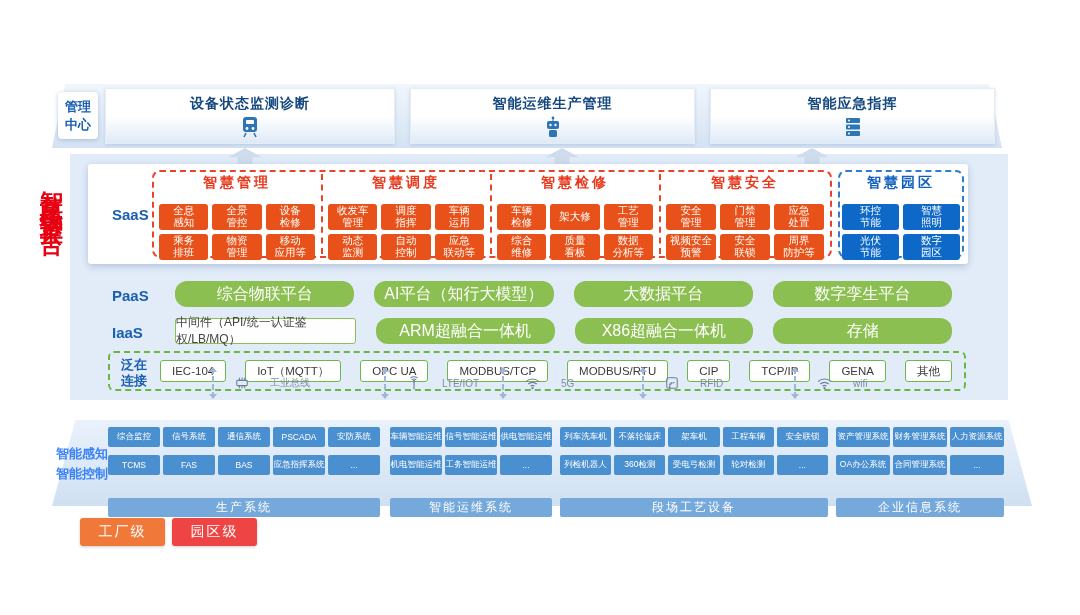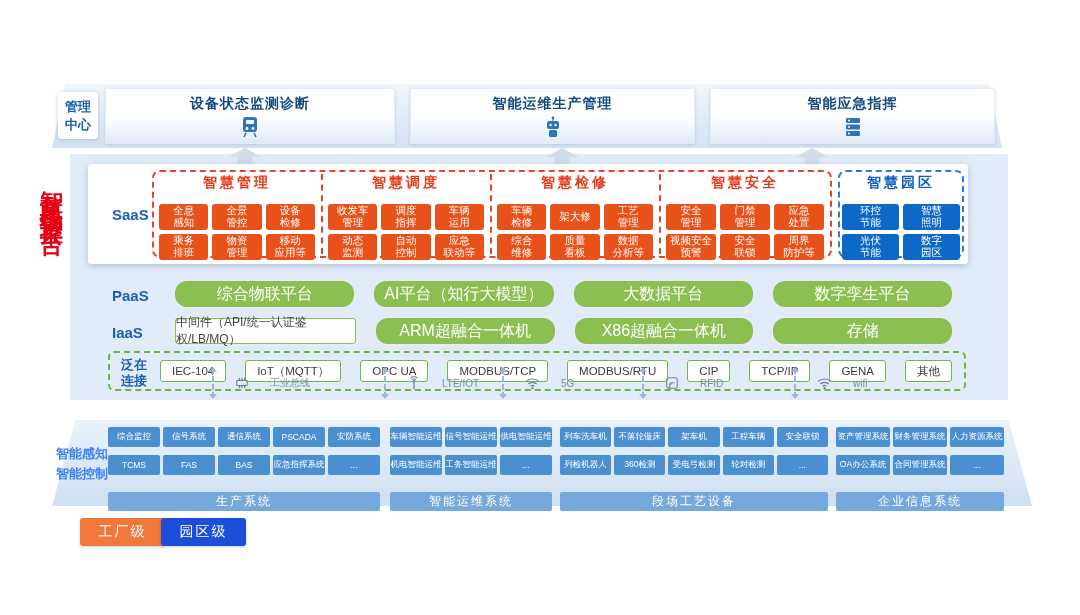--- a/index.html
+++ b/index.html
@@ -35,24 +35,24 @@
   .connector{position:absolute;top:368px;height:30px;display:flex;align-items:center;gap:21px}
   .dash-line{position:relative;width:0;height:30px;border-left:2px dashed #9fb6d4}
   .dash-line::before{content:"";position:absolute;left:-5px;top:-1px;border:4px solid transparent;border-bottom:5px solid #9fb6d4;border-top:none}
   .dash-line::after{content:"";position:absolute;left:-5px;bottom:-1px;border:4px solid transparent;border-top:5px solid #9fb6d4;border-bottom:none}
   .conn-text{font-size:10px;color:#7d8ca3}
   .bottom-band{position:absolute;left:52px;top:420px;width:980px;height:86px;background:linear-gradient(180deg,#eaf2fb,#cfe0f2);clip-path:polygon(2.4% 0,97.6% 0,100% 100%,0 100%)}
   .perc-label{position:absolute;left:56px;top:444px;font-size:13px;font-weight:bold;color:#3b82f6;white-space:pre-line;line-height:1.5}
   .pg{position:absolute;top:427px;display:flex;flex-direction:column}
   .pg-row{display:flex;gap:3px;margin-bottom:8px}
   .bbox{flex:1;height:20px;background:#4a8fd0;border-radius:2px;color:#fff;font-size:8.5px;display:flex;align-items:center;justify-content:center;white-space:nowrap;overflow:hidden}
-  .pg-label{height:19px;margin-top:9px;background:#76a9db;border-radius:2px;color:#fff;font-size:12px;display:flex;align-items:center;justify-content:center;letter-spacing:2px}
+  .pg-label{height:19px;margin-top:15px;background:#76a9db;border-radius:2px;color:#fff;font-size:12px;display:flex;align-items:center;justify-content:center;letter-spacing:2px}
   .legend{position:absolute;top:518px;width:85px;height:28px;border-radius:3px;color:#fff;font-size:14px;display:flex;align-items:center;justify-content:center;letter-spacing:2px;box-shadow:0 1px 3px rgba(0,0,0,.2)}
   .legend.factory{left:80px;background:#f0793a}
-  .legend.park-l{left:161px;background:#1d4ed8}
+  .legend.park-l{left:172px;background:#ef4444}
 </style>
 </head>
 <body>
 
 <div class="canvas">
 
   <div class="main-block"></div>
   <div class="top-band"></div>
   <div class="bottom-band"></div>
 

